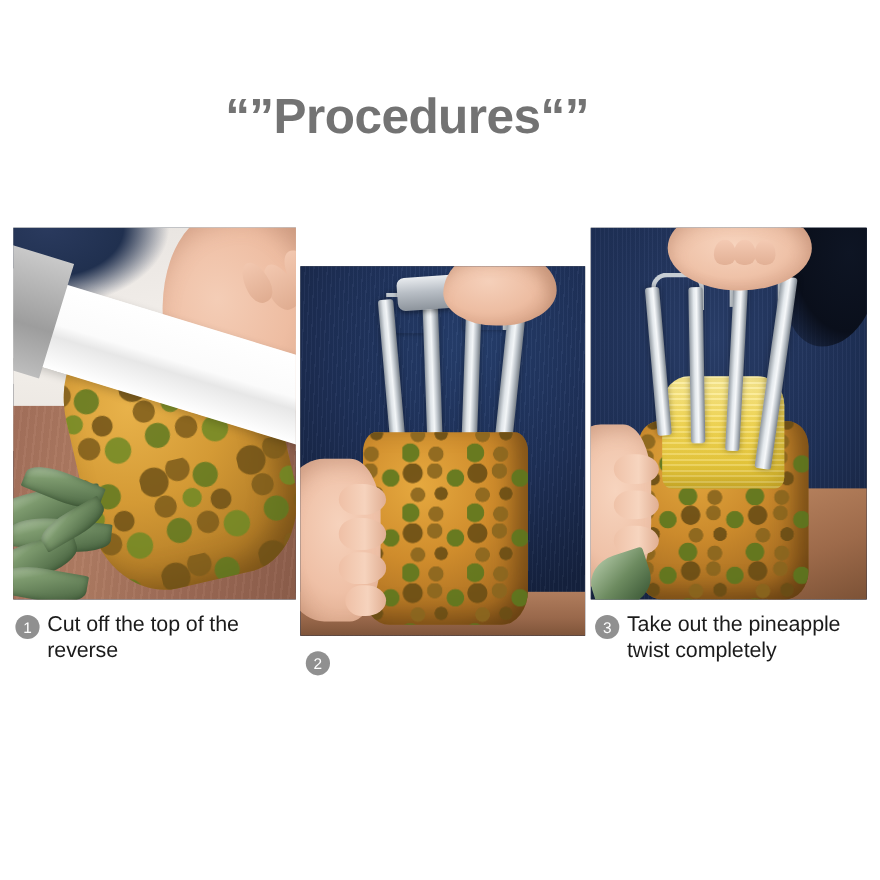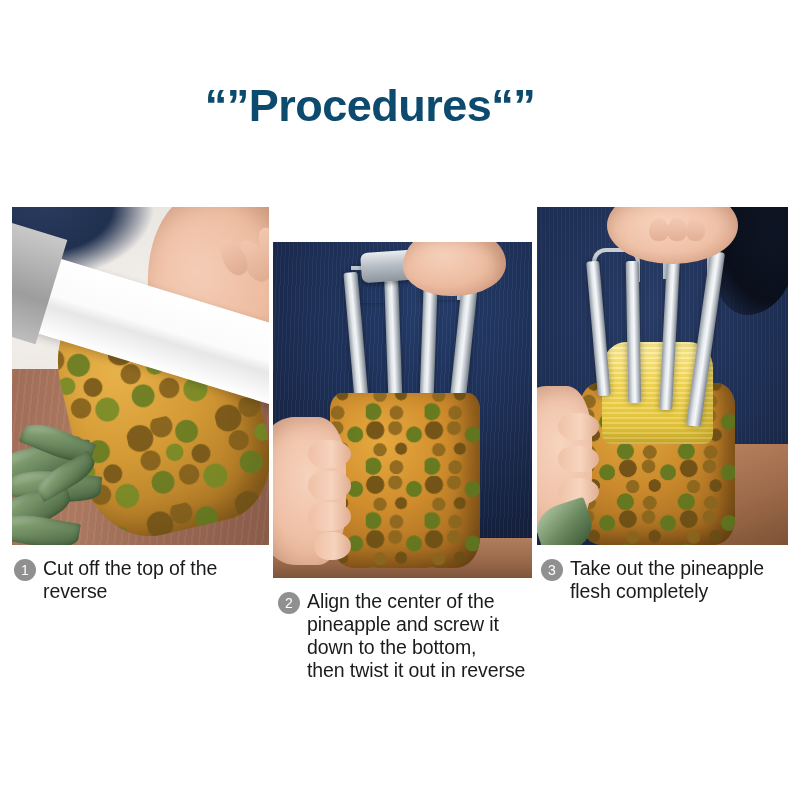--- a/index.html
+++ b/index.html
@@ -20,21 +20,21 @@
   
   .page-title {
     position: absolute;
     left: 0;
     top: 82px;
     width: 740px;
     text-align: center;
     font-size: 45px;
     font-weight: bold;
     letter-spacing: -0.5px;
-    color: #0c4a6e;
+    color: #737373;
     line-height: 1.05;
     white-space: pre;
   }
 
   
   .panel {
     position: absolute;
     overflow: hidden;
     background: #2a2f3d;
   }
@@ -494,23 +494,19 @@
 </div>
 
 <div class="caption" id="caption-1">
   <span class="badge">1</span>
   <span class="caption-text">Cut off the top of the
 reverse</span>
 </div>
 
 <div class="caption" id="caption-2">
   <span class="badge">2</span>
-  <span class="caption-text">Align the center of the
-pineapple and screw it
-down to the bottom,
-then twist it out in reverse</span>
 </div>
 
 <div class="caption" id="caption-3">
   <span class="badge">3</span>
   <span class="caption-text">Take out the pineapple
-flesh completely</span>
+twist completely</span>
 </div>
 
 </body></html>

